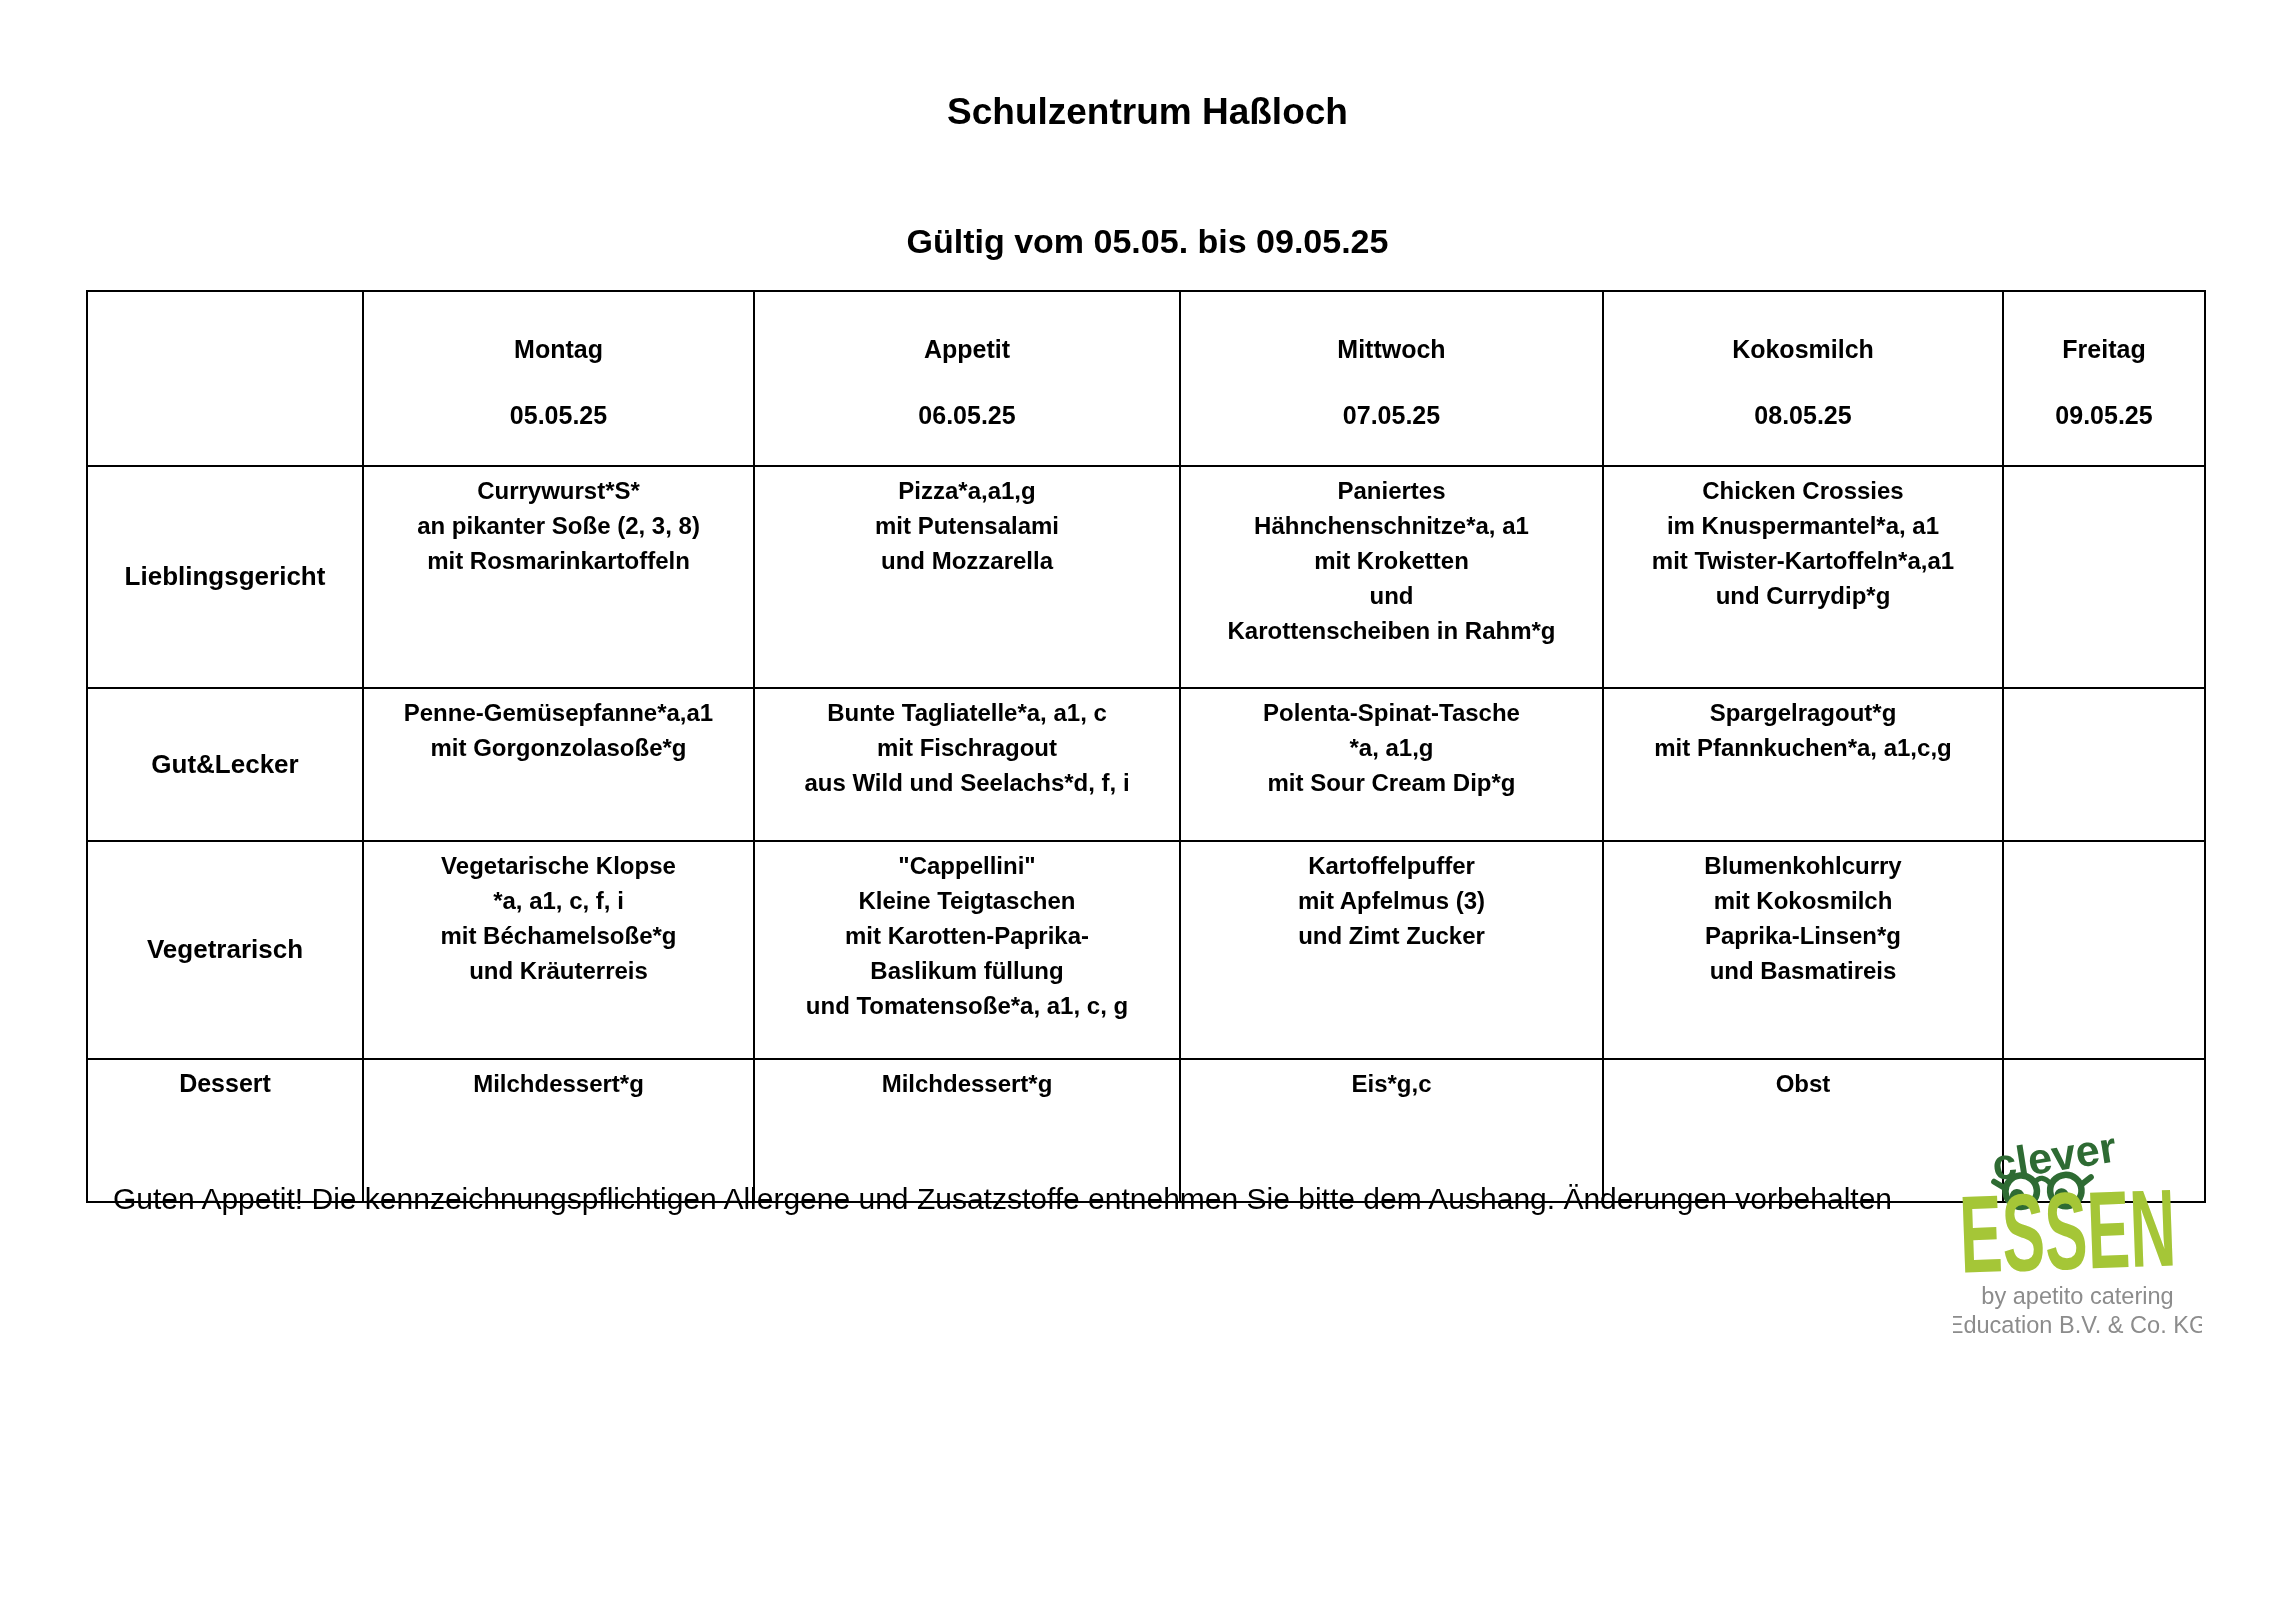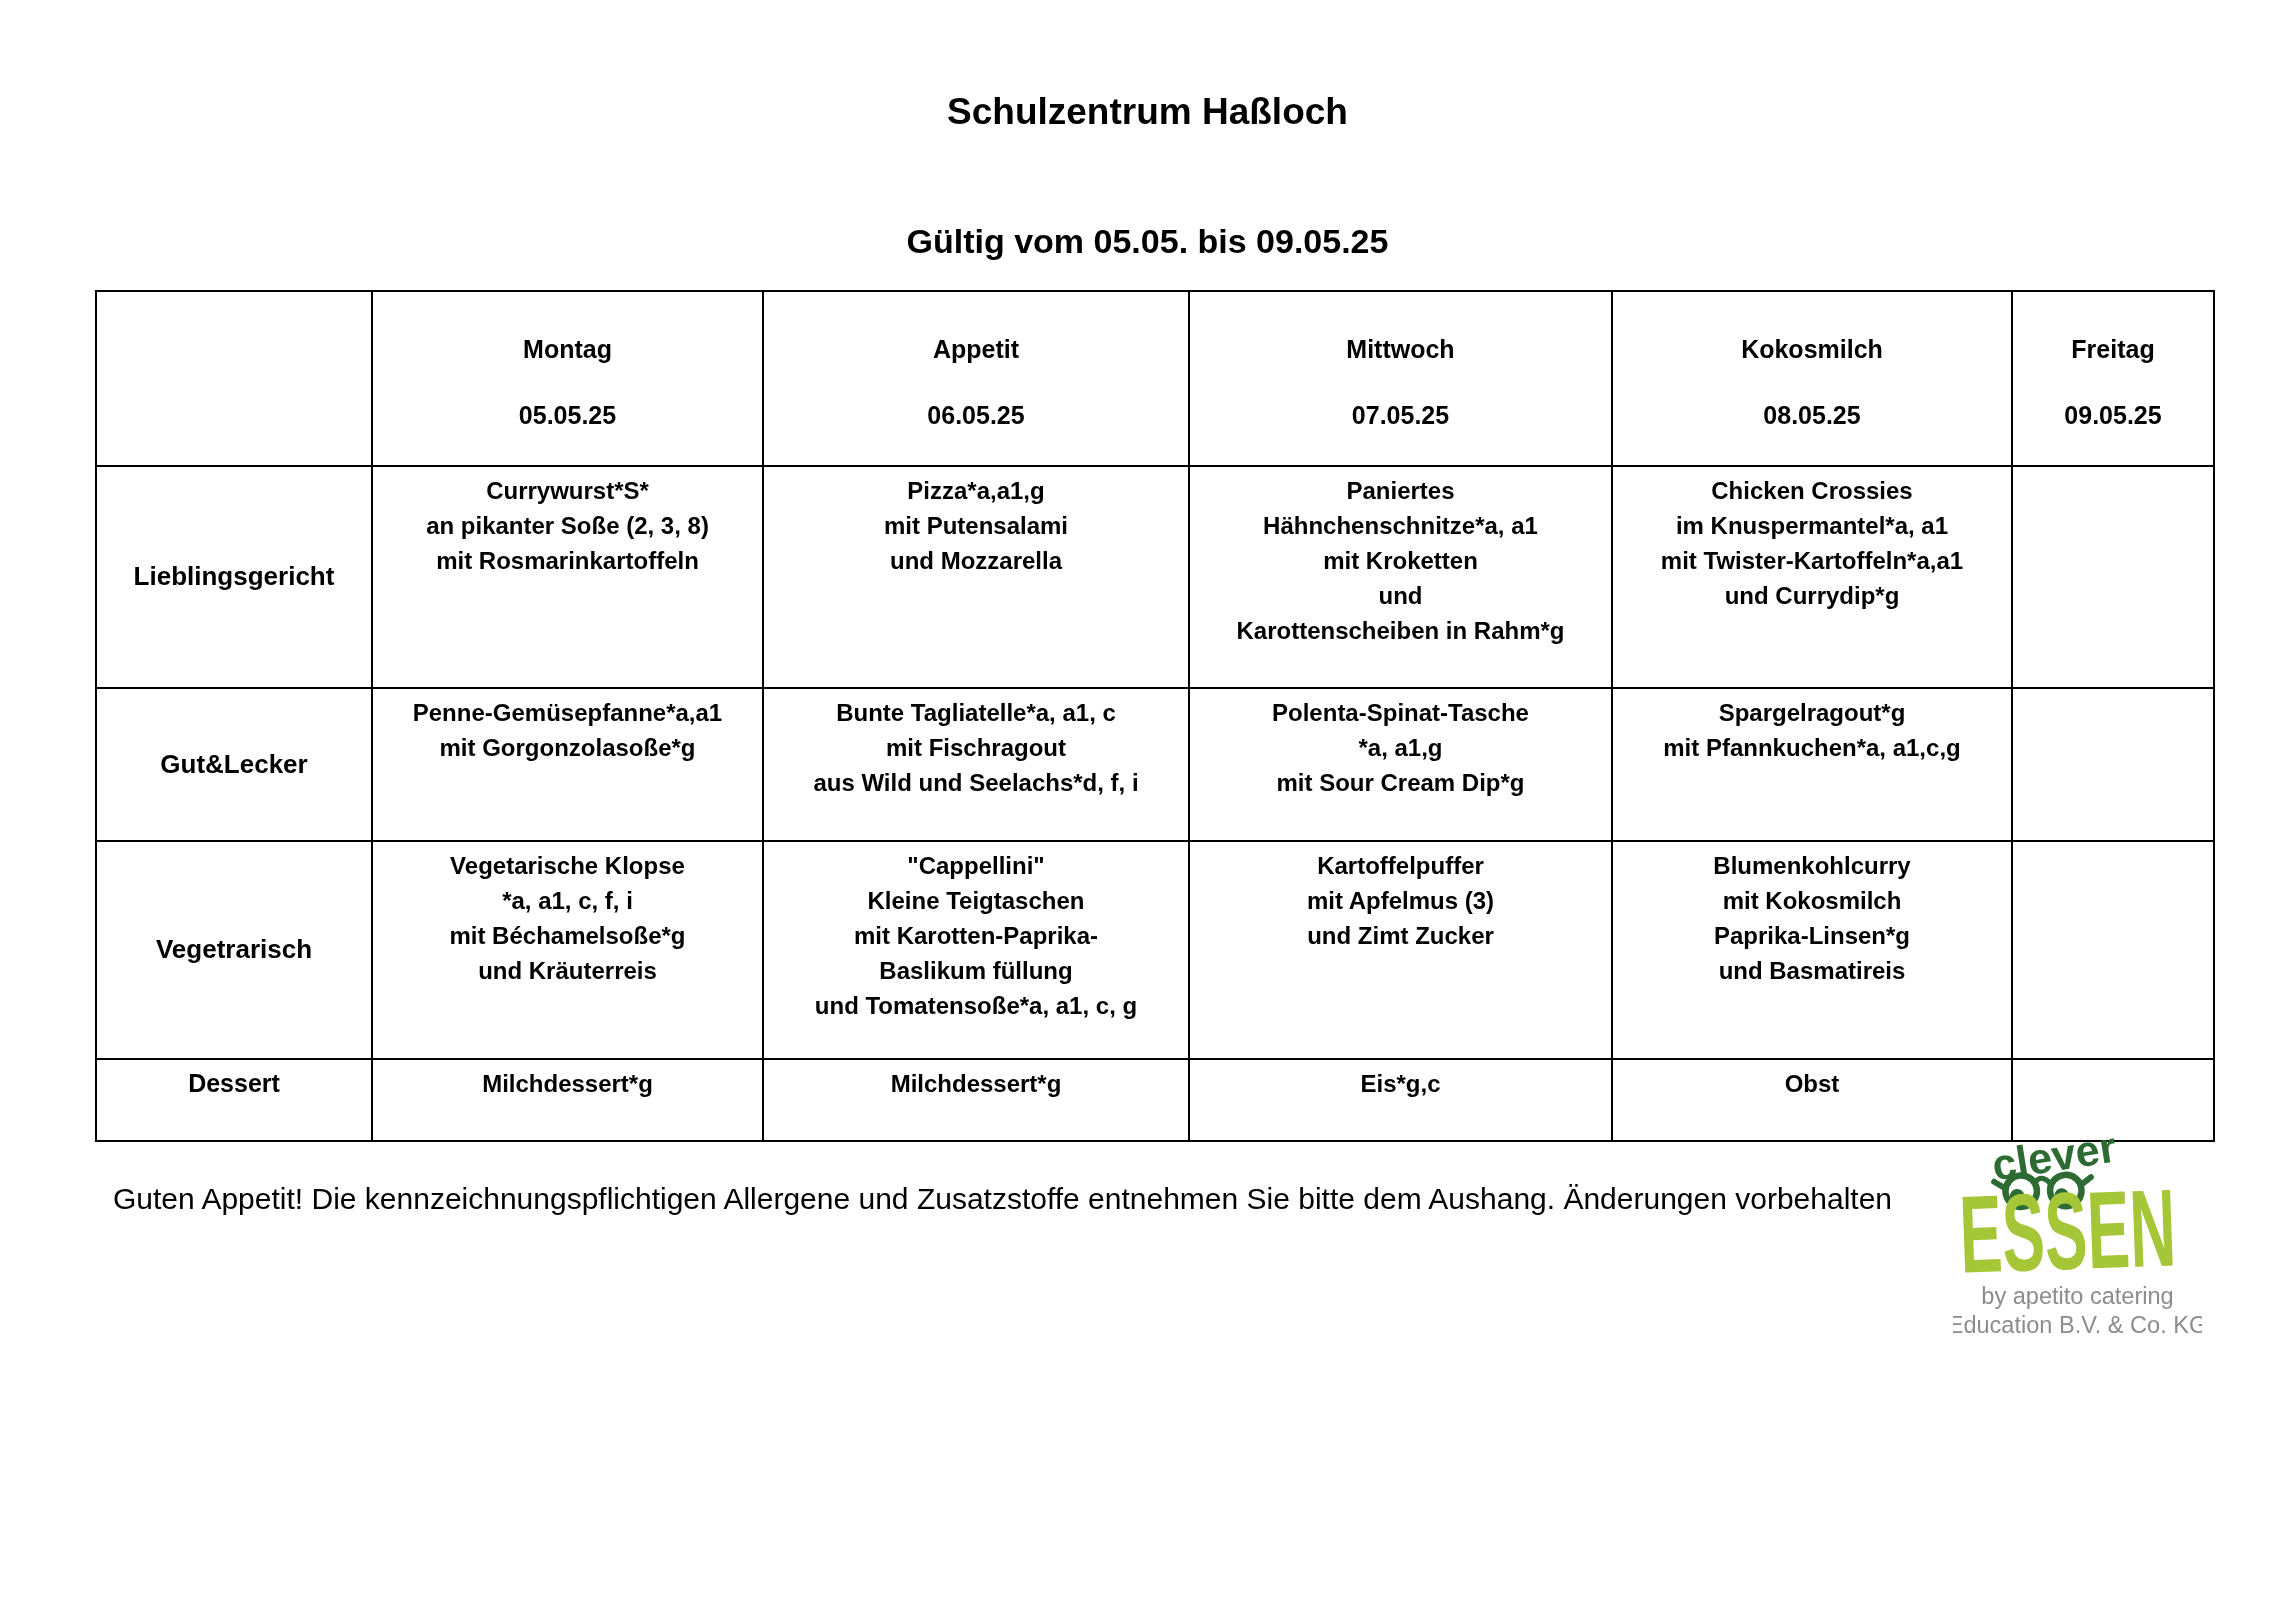--- a/index.html
+++ b/index.html
@@ -22,21 +22,21 @@
   }
   .validity {
     position: absolute;
     top: 222px; left: 0; width: 2295px;
     text-align: center;
     font-size: 34px;
     font-weight: bold;
   }
   table.menu-table {
     position: absolute;
-    left: 95px; top: 290px;
+    left: 86px; top: 290px;
     width: 2118px;
     border-collapse: collapse;
     table-layout: fixed;
     padding-left: 38px;
   }
   .menu-table th, .menu-table td {
     border: 2px solid #000000;
     padding: 0;
     text-align: center;
     vertical-align: top;
@@ -47,21 +47,21 @@
     overflow: hidden;
   }
   .menu-table th { font-size: 25px; line-height: 33px; padding-top: 7.9px; }
   .menu-table td.cell { padding-top: 6.5px; border-radius: 21px; }
   .menu-table td.cat { vertical-align: middle; font-size: 26px; }
   .menu-table td.cat-top { vertical-align: top; font-size: 25px; padding-top: 6.5px; }
   tr.r0 { height: 96px; }
   tr.r1 { height: 222px; }
   tr.r2 { height: 153px; }
   tr.r3 { height: 218px; }
-  tr.r4 { height: 82px; }
+  tr.r4 { height: 143px; }
   .footer-note {
     position: absolute;
     left: 113px; top: 1182px;
     font-size: 30px;
     font-weight: normal;
   }
   .logo {
     position: absolute;
     left: 1953px; top: 1133px;
     width: 249px; height: 229px;

